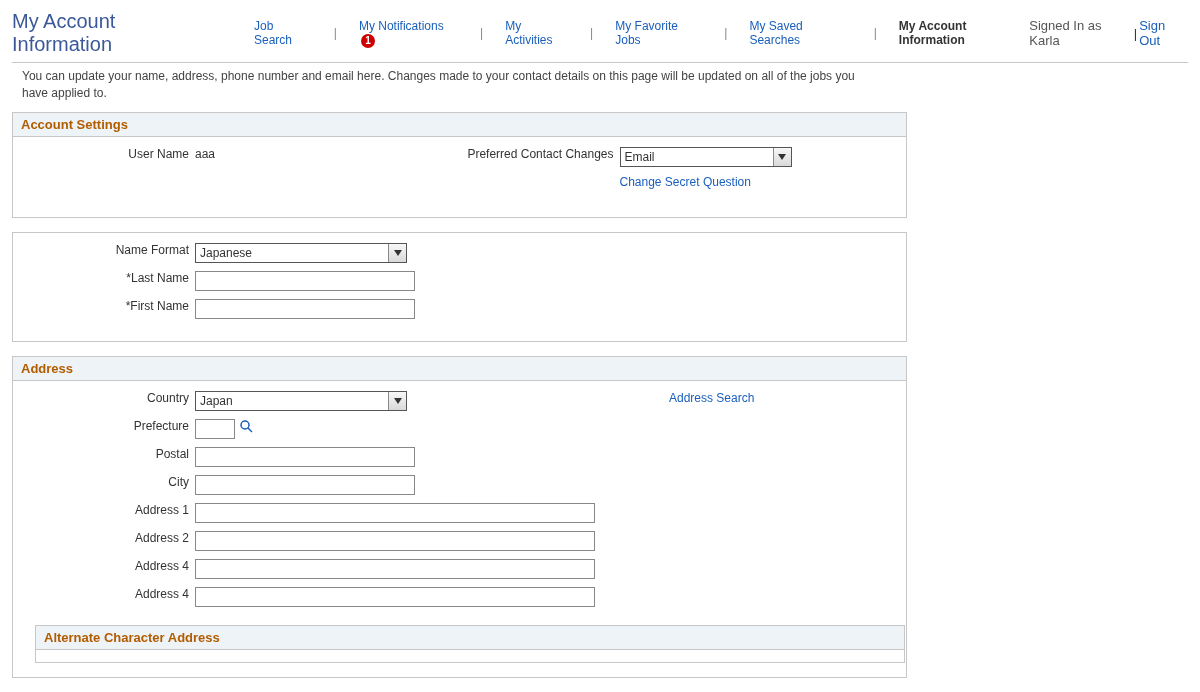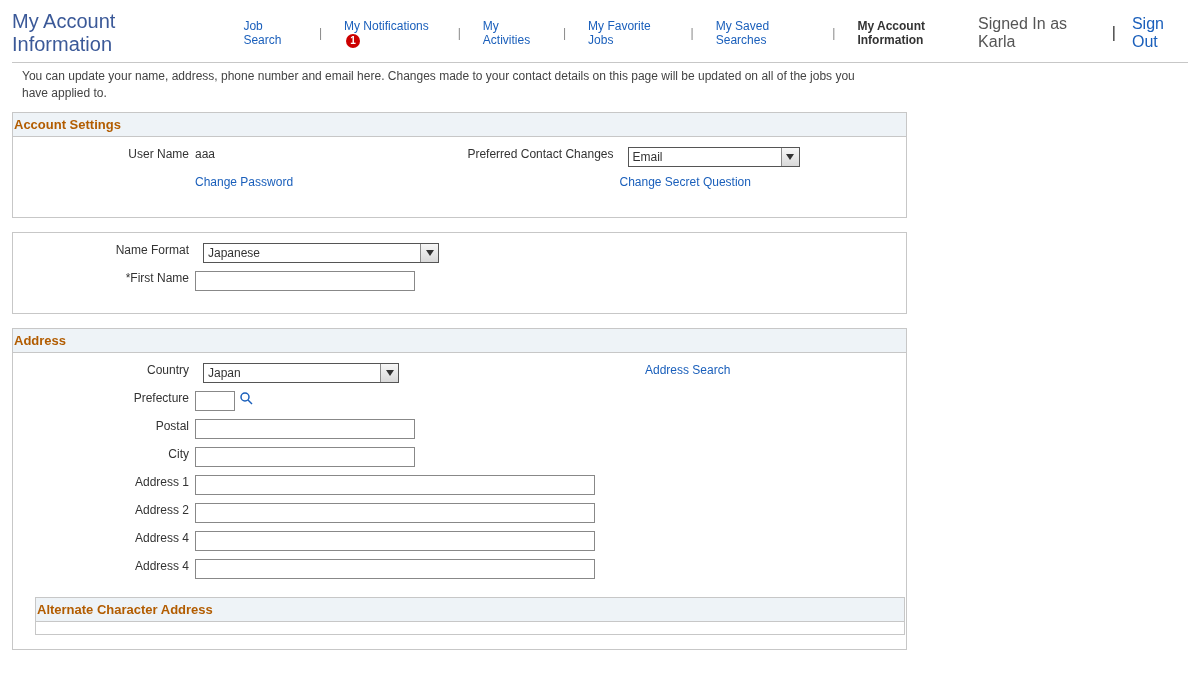--- a/index.html
+++ b/index.html
@@ -55,22 +55,22 @@
     line-height: 14px;
     text-align: center;
     font-size: 10px;
     font-weight: bold;
     margin-left: 2px;
   }
   .rightnav {
     margin-left: auto;
     display: flex;
     align-items: center;
-    gap: 16px;
-    font-size: 16px;
+    gap: 2px;
+    font-size: 13px;
   }
   .rightnav .signed {
     color: #555;
   }
   .rightnav a {
     color: #1a5fbb;
     text-decoration: none;
     cursor: pointer;
   }
   .intro {
@@ -84,21 +84,21 @@
     border: 1px solid #c7c7c7;
     margin-bottom: 14px;
   }
   .section-narrow {
     width: 870px;
     margin-left: 10px;
   }
   .section-header {
     background: #eef3f7;
     border-bottom: 1px solid #c7c7c7;
-    padding: 4px 1px;
+    padding: 4px 8px;
     color: #b25c00;
     font-weight: bold;
     font-size: 13px;
   }
   .section-body {
     padding: 10px 12px 14px 12px;
   }
   .row {
     display: flex;
     align-items: flex-start;
@@ -136,21 +136,20 @@
   input.w220 { width: 220px; }
   input.w400 { width: 400px; }
   input.w40  { width: 40px; }
   .select-wrap {
     position: relative;
     display: inline-block;
     border: 1px solid #555;
     background: #fff;
     height: 20px;
     line-height: 18px;
-    margin-left: 8px;
   }
   .select-wrap .sel-text {
     display: inline-block;
     padding: 0 22px 0 4px;
     font-size: 12px;
     color: #333;
     min-width: 170px;
   }
   .select-wrap .sel-btn {
     position: absolute;
@@ -206,24 +205,20 @@
   <div class="intro">You can update your name, address, phone number and email here. Changes made to your contact details on this page will be updated on all of the jobs you have applied to.</div>
 
   <div class="section">
     <div class="section-header">Account Settings</div>
     <div class="section-body">
       <div class="two-col">
         <div class="col">
           <div class="row">
             <div class="label">User Name</div>
             <div class="value">aaa</div>
-          </div>
-          <div class="row">
-            <div class="label"></div>
-            <a class="link">Change Password</a>
           </div>
         </div>
         <div class="col">
           <div class="row">
             <div class="label" style="width:160px">Preferred Contact Changes</div>
             <div class="select-wrap">
               <span class="sel-text">Email</span>
               <span class="sel-btn">
                 <svg width="8" height="6">
                     <polygon points="0,0 8,0 4,6" fill="#333"></polygon>
@@ -237,44 +232,48 @@
           </div>
         </div>
       </div>
     </div>
   </div>
 
   <div class="section">
     <div class="section-body">
       <div class="row">
         <div class="label">Name Format</div>
-        <div class="select-wrap" style="width:236px">
+        <div class="select-wrap" style="width:212px">
           <span class="sel-text" style="min-width:188px">Japanese</span>
           <span class="sel-btn">
             <svg width="8" height="6">
                 <polygon points="0,0 8,0 4,6" fill="#333"></polygon>
               </svg>
           </span>
         </div>
       </div>
       <div class="row">
+        <div class="label">*Last Name</div>
+        <input type="text" class="w220" value="" style="">
+      </div>
+      <div class="row">
         <div class="label">*First Name</div>
         <input type="text" class="w220" value="" style="">
       </div>
     </div>
   </div>
 
   <div class="section">
     <div class="section-header">Address</div>
     <div class="section-body" style="padding-bottom:0;">
       <div class="two-col">
         <div class="col" style="flex:0 0 600px;">
           <div class="row">
             <div class="label">Country</div>
-            <div class="select-wrap" style="width:196px">
+            <div class="select-wrap" style="width:212px">
               <span class="sel-text" style="min-width:188px">Japan</span>
               <span class="sel-btn">
                 <svg width="8" height="6">
                     <polygon points="0,0 8,0 4,6" fill="#333"></polygon>
                   </svg>
               </span>
             </div>
           </div>
           <div class="row">
             <div class="label">Prefecture</div>
@@ -306,21 +305,21 @@
             <div class="label">Address 4</div>
             <input type="text" class="w400" value="" style="">
           </div>
           <div class="row">
             <div class="label">Address 4</div>
             <input type="text" class="w400" value="" style="">
           </div>
         </div>
         <div class="col">
           <div class="row">
-            <a class="link" style="margin-left:20px">Address Search</a>
+            <a class="link" style="margin-left:44px">Address Search</a>
           </div>
         </div>
       </div>
 
       <div class="section section-narrow subsection">
         <div class="section-header">Alternate Character Address</div>
         <div class="section-body" style="padding:8px 4px 4px 4px;">
           
           
           

